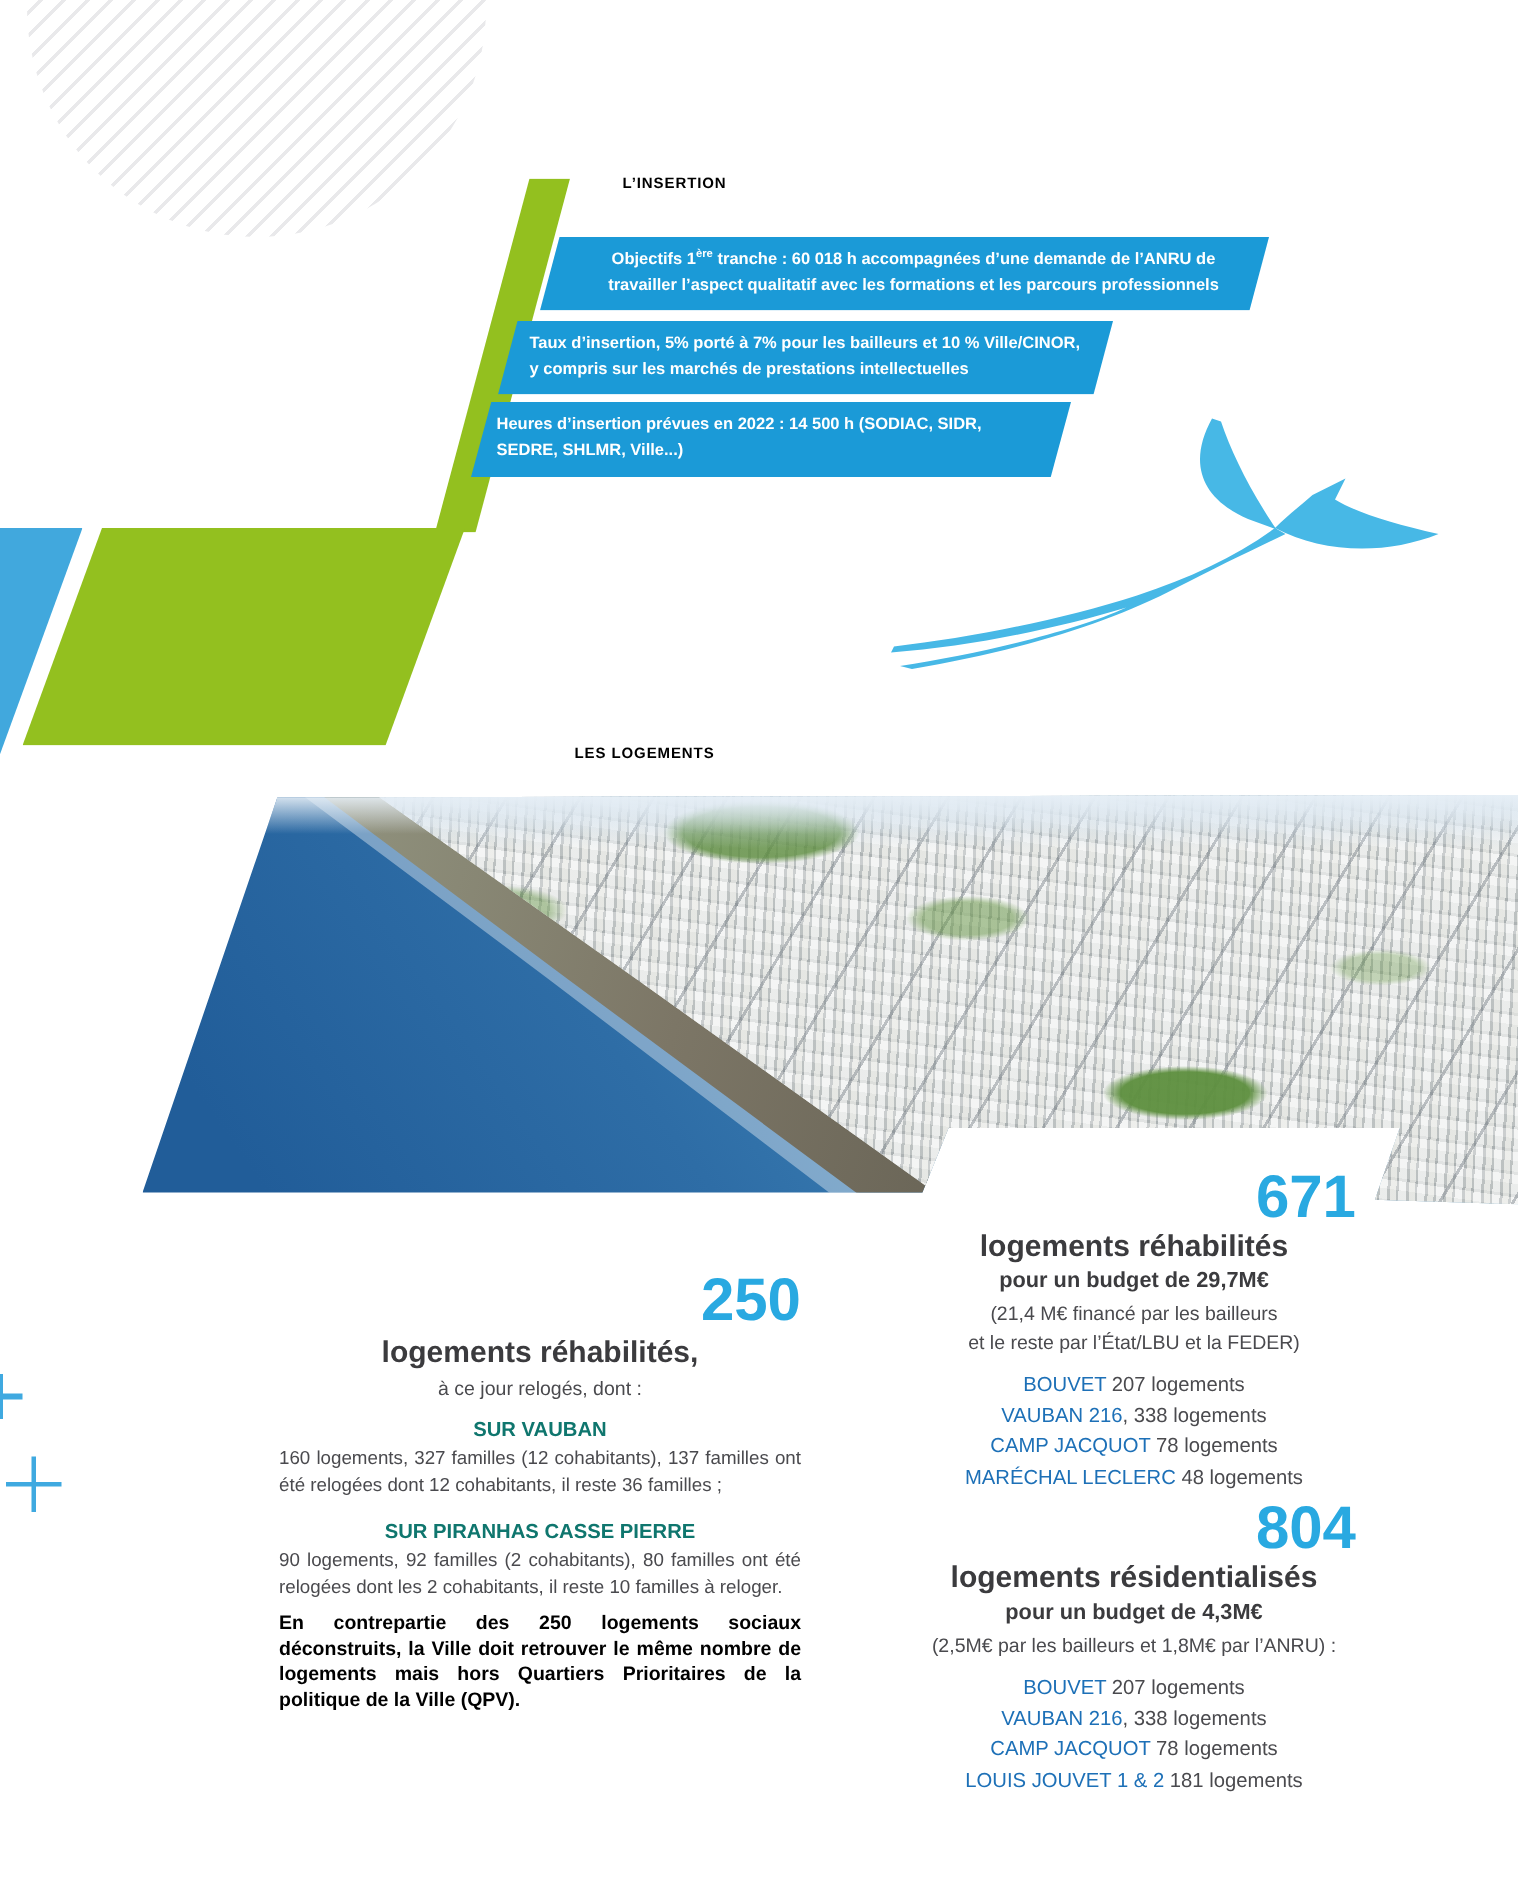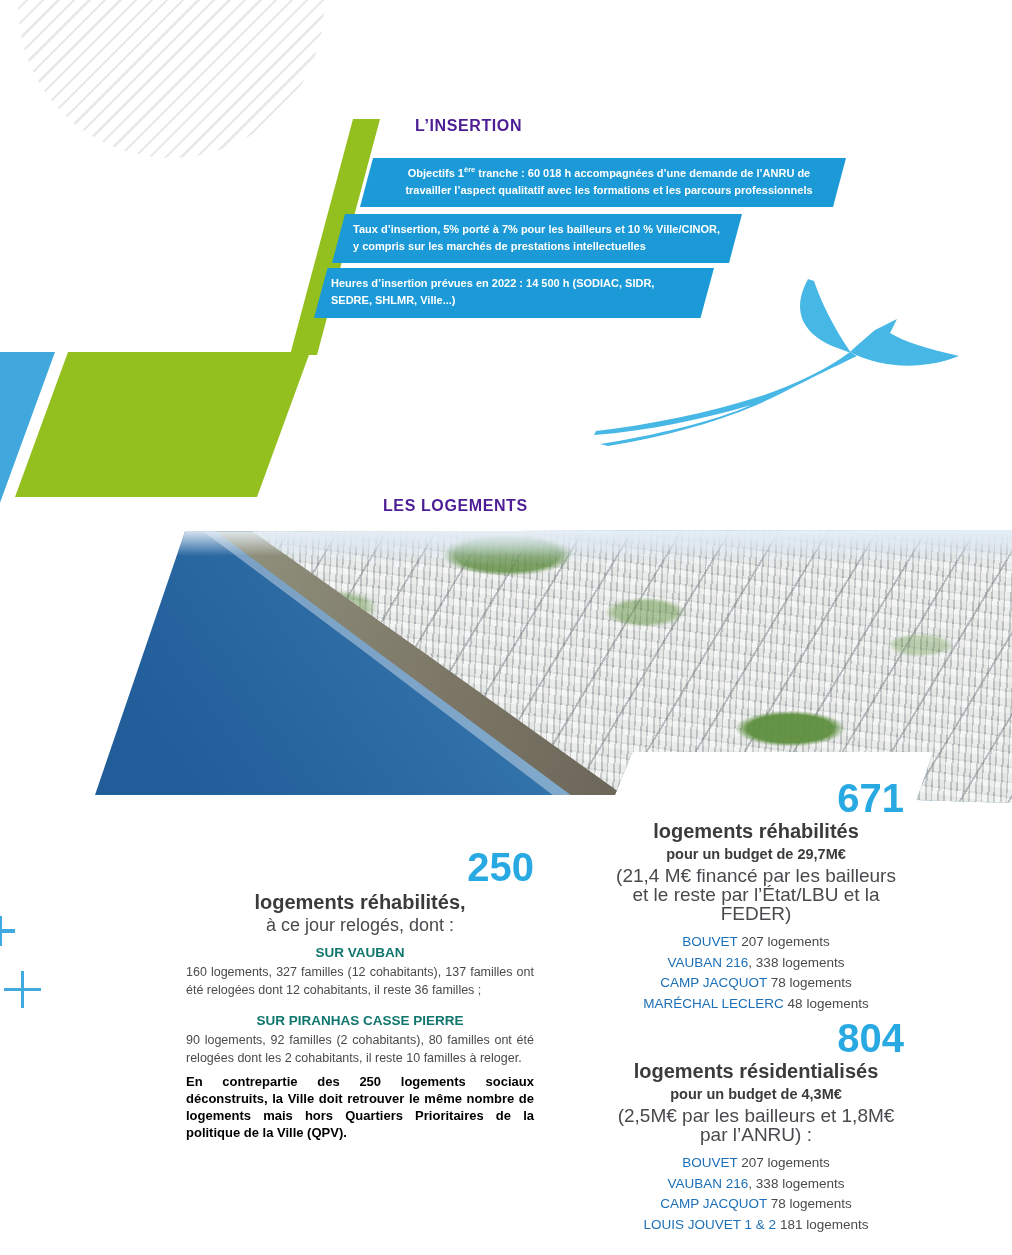--- a/index.html
+++ b/index.html
@@ -18,21 +18,21 @@
     clip-path:polygon(70px 0,100% 0,calc(100% - 70px) 100%,0 100%);}
 
   .plus{position:absolute;}
   .plus:before,.plus:after{content:"";position:absolute;background:#3FA9E0;}
   .plus:before{left:0;right:0;top:50%;height:3.5px;margin-top:-1.75px;}
   .plus:after{top:0;bottom:0;left:50%;width:3.5px;margin-left:-1.75px;}
   .plus-1{left:-15px;top:916px;width:30px;height:30px;}
   .plus-2{left:4px;top:971px;width:37px;height:37px;}
 
   
-  .sec-title{position:absolute;color:#4c1d95;font-weight:700;font-size:16px;letter-spacing:.6px;}
+  .sec-title{position:absolute;color:#000000;font-weight:700;font-size:10px;letter-spacing:.6px;}
   .t-insertion{left:415px;top:117px;}
   .t-logements{left:383px;top:497px;}
 
   
   .banner{position:absolute;background:#1B9AD7;color:#fff;font-weight:700;font-size:11px;
     line-height:17px;}
   .banner-1{left:360px;top:158px;width:486px;height:49px;
     clip-path:polygon(13px 0,100% 0,calc(100% - 13px) 100%,0 100%);
     text-align:center;padding:0;}
   .banner-1 .btxt{display:block;padding:7px 26px 0 38px;}
@@ -71,26 +71,26 @@
   .photo-haze{height:26px;bottom:auto;
     background:linear-gradient(180deg,rgba(232,240,247,.95),rgba(232,240,247,0));}
 
   
   .col{position:absolute;}
   .col-left{left:186px;top:845px;width:348px;}
   .col-right{left:608px;top:778px;width:296px;text-align:center;}
   .num{font-size:40px;line-height:44px;font-weight:700;color:#29A9E1;text-align:right;}
   .col-right .num{line-height:40px;}
   .stat-h2{font-size:20px;line-height:26px;font-weight:700;color:#3B3B3E;text-align:center;}
-  .stat-sub{font-size:18px;line-height:19px;color:#4A4A4E;text-align:center;margin-top:1px;}
+  .stat-sub{font-size:13px;line-height:19px;color:#4A4A4E;text-align:center;margin-top:1px;}
   .stat-h3{font-size:13.5px;line-height:18px;font-weight:700;color:#0f766e;text-align:center;margin-top:9px;}
   .body-p{font-size:12.5px;line-height:17.5px;color:#4A4A4E;text-align:justify;margin-top:2px;}
   .note-p{font-size:13px;line-height:17px;font-weight:700;color:#000000;text-align:justify;margin-top:6px;}
   .budget{font-size:14.5px;line-height:20px;font-weight:700;color:#3B3B3E;}
-  .detail{font-size:19px;line-height:19px;color:#4A4A4E;}
+  .detail{font-size:13px;line-height:19px;color:#4A4A4E;}
   .detail-wrap{margin-top:2px;}
   .hlist{margin-top:9px;}
   .hitem{font-size:13.5px;line-height:20.5px;color:#4A4A4E;}
   .hitem .hname{font-weight:400;color:#1D70B7;}
   .block-2{margin-top:4px;}
 </style>
 </head>
 <body>
 
 <div id="page">

